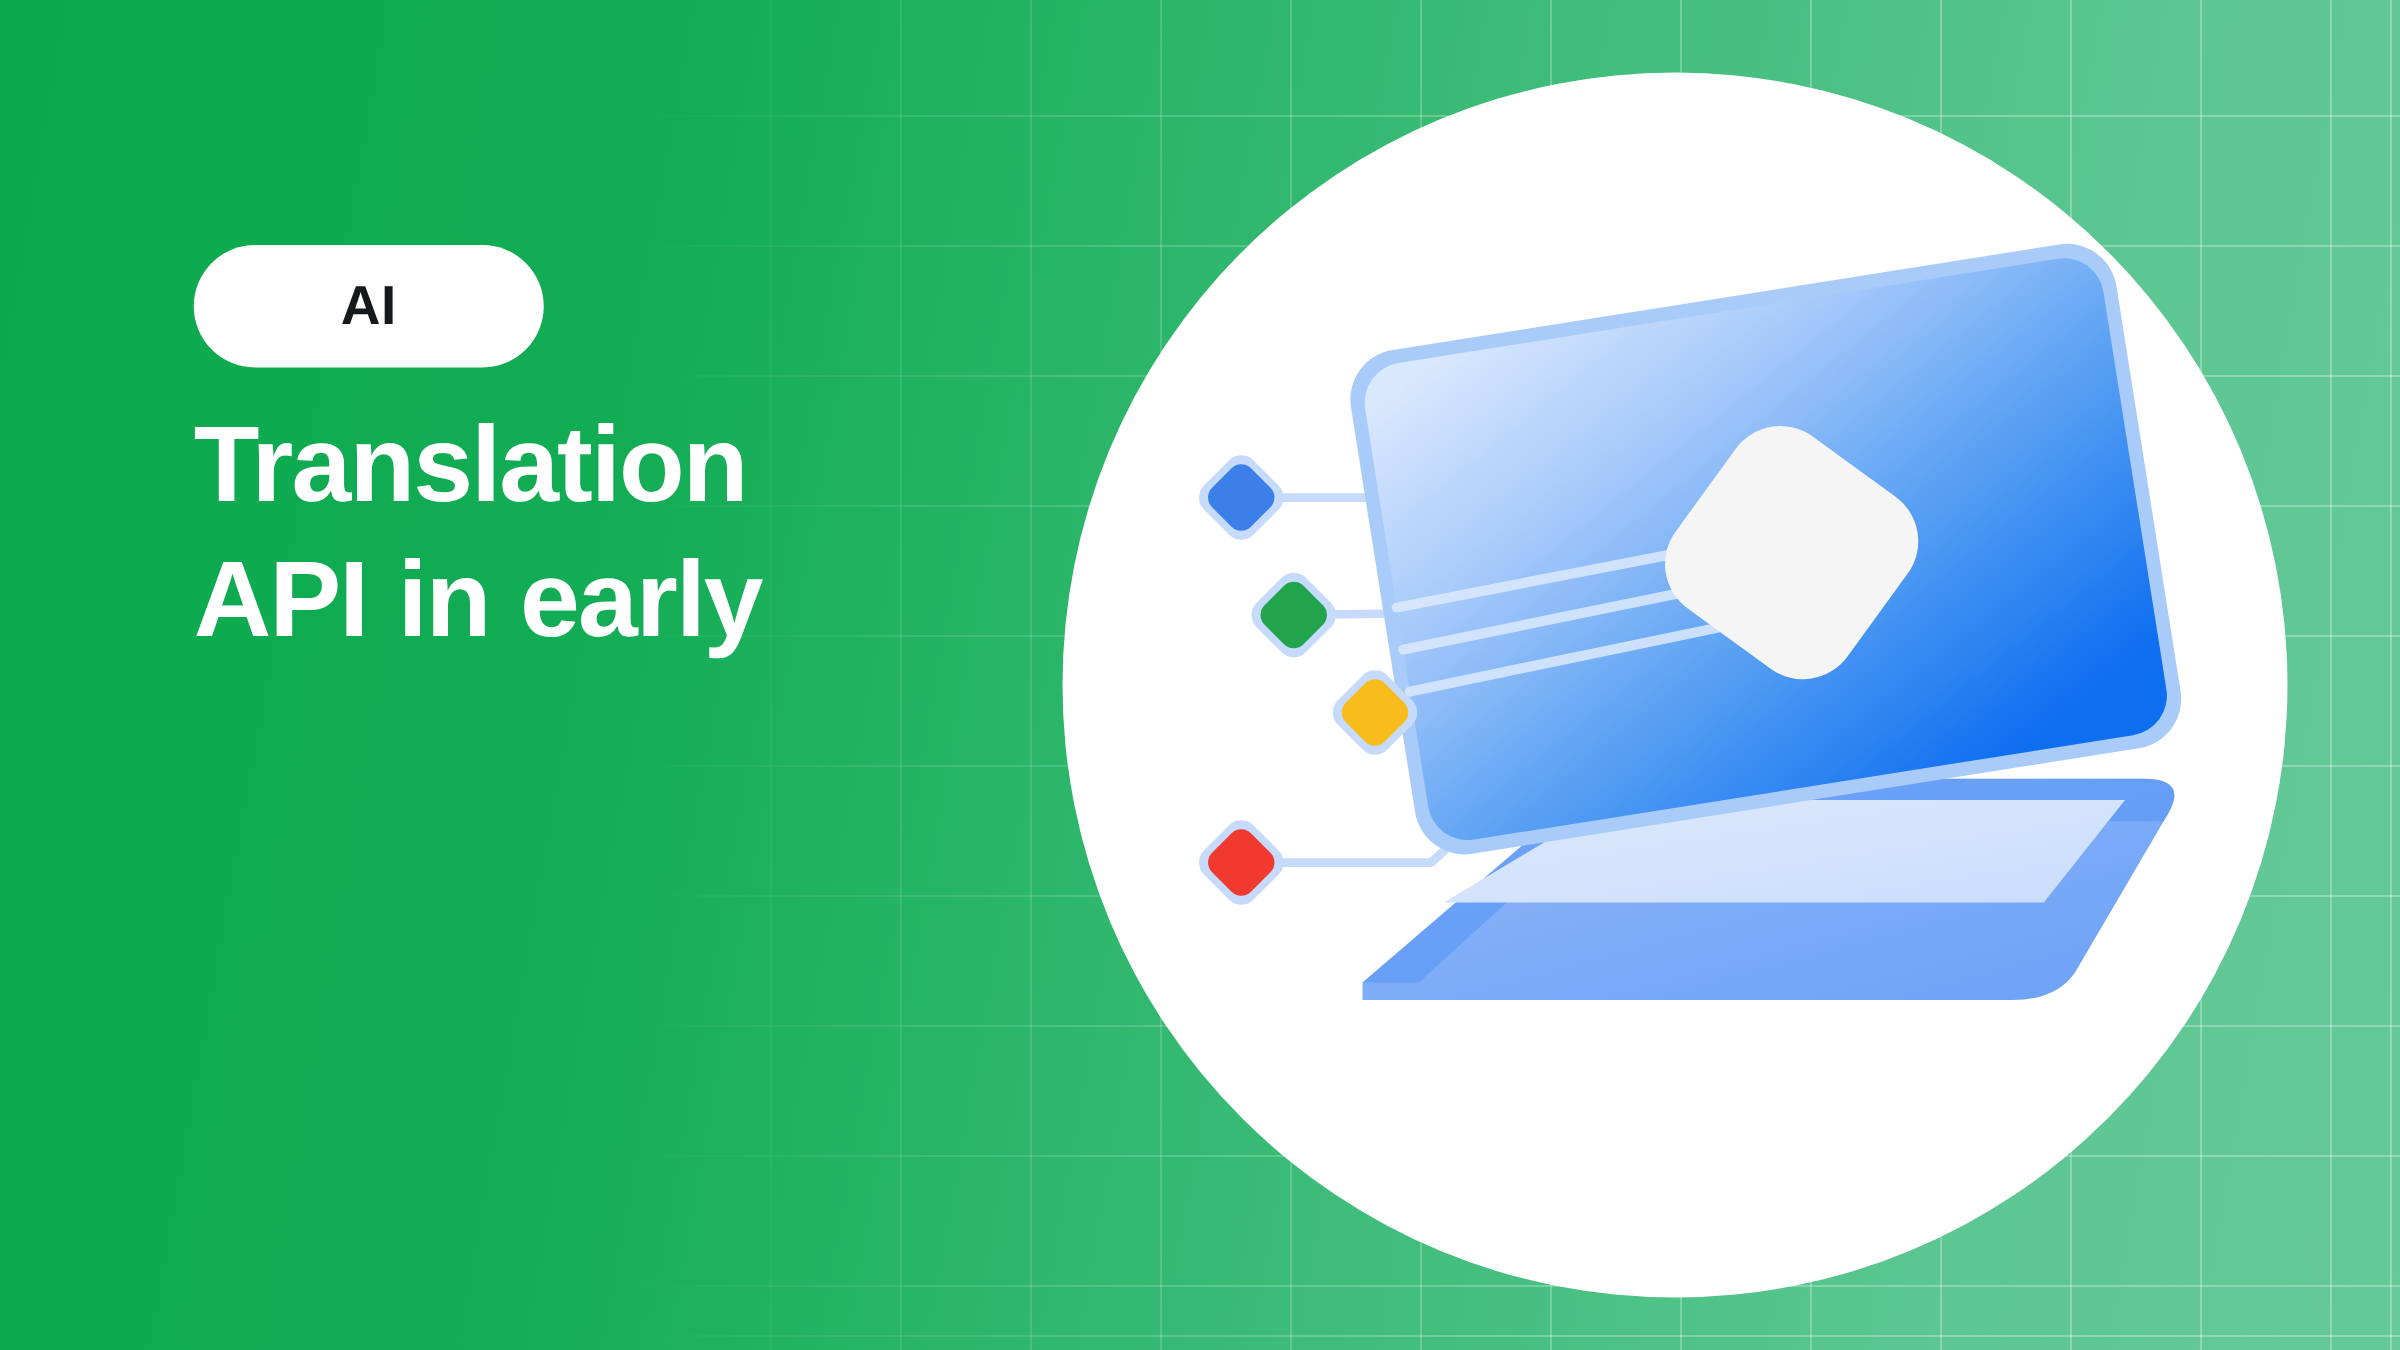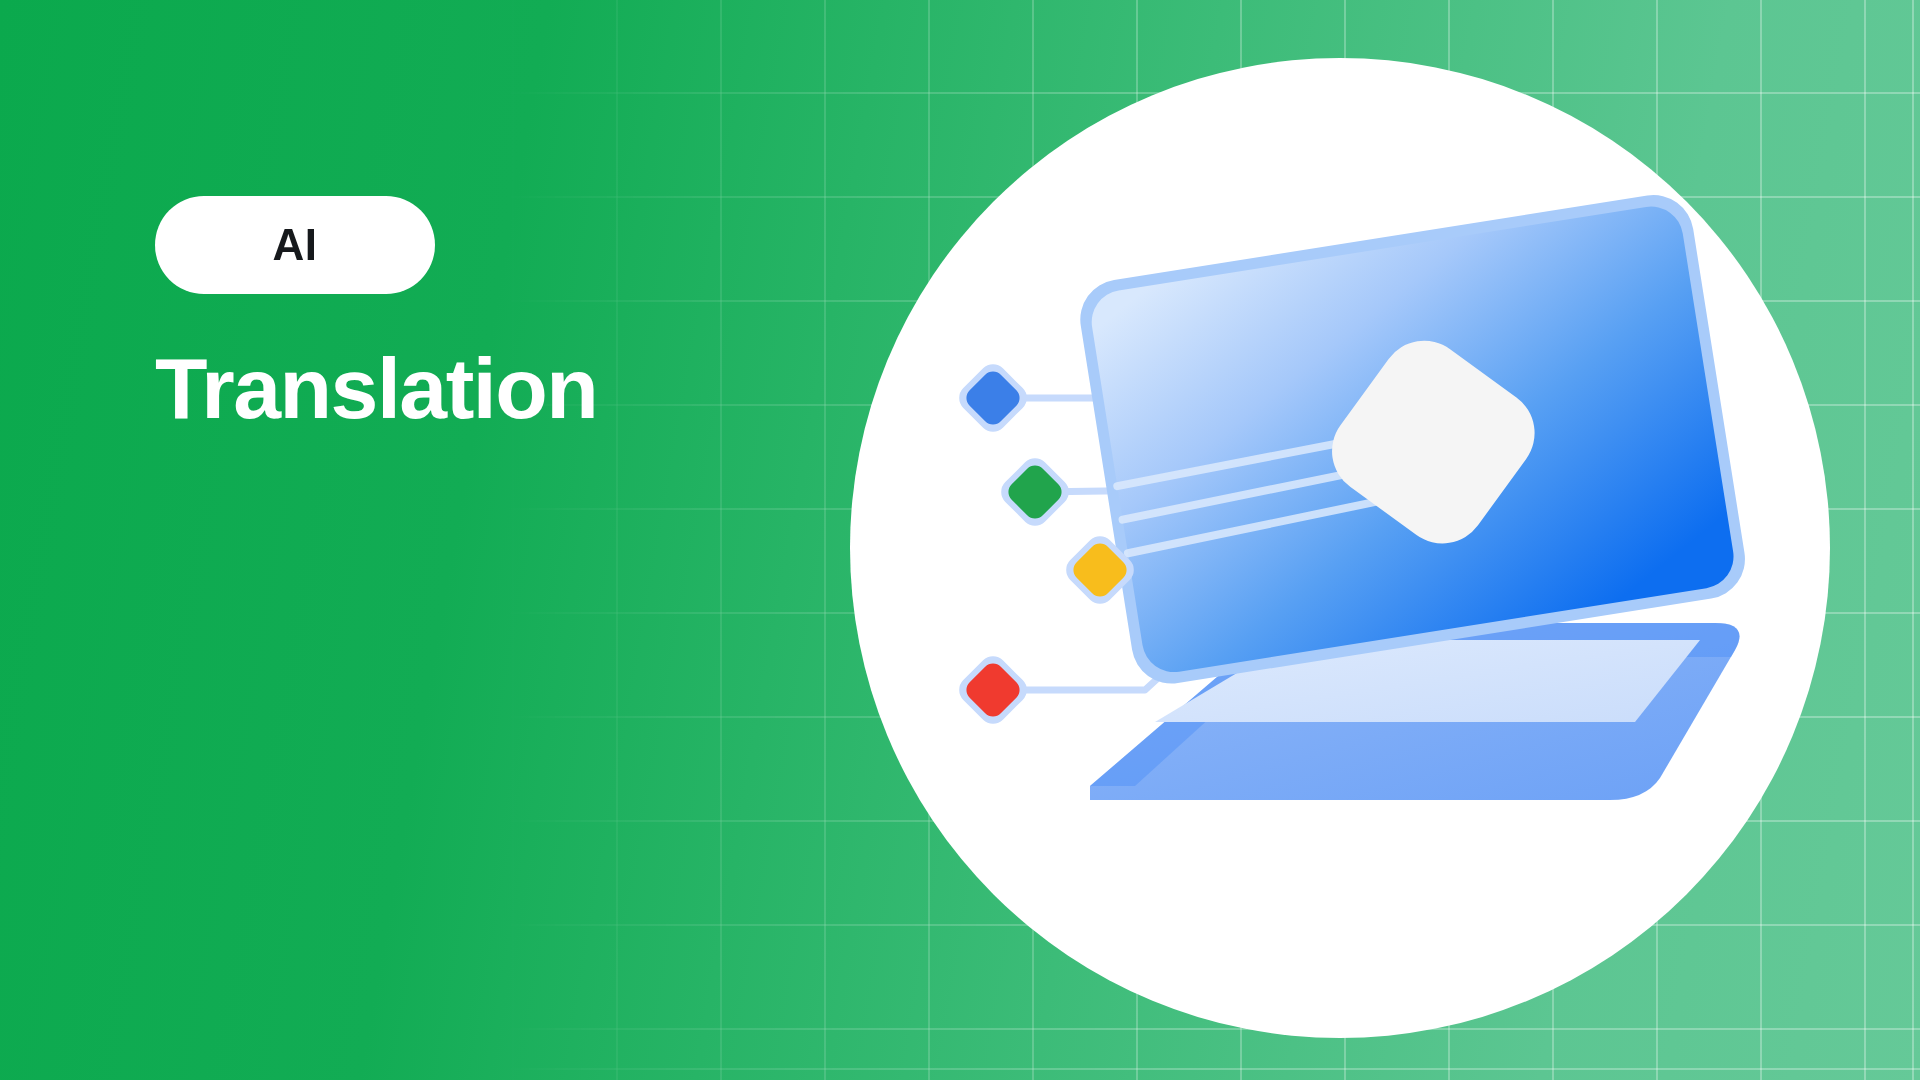--- a/index.html
+++ b/index.html
@@ -29,21 +29,21 @@
     position:absolute;left:155px;top:196px;width:620px;
   }
   .badge{
     display:inline-flex;align-items:center;justify-content:center;
     min-width:280px;height:98px;border-radius:49px;
     background:#FFFFFF;color:#16191C;
     font-size:44px;font-weight:700;letter-spacing:.5px;
     padding:0 40px;box-sizing:border-box;
   }
   .headline{
-    margin-top:40px;
+    margin-top:24px;
     color:#FFFFFF;
     font-size:86px;line-height:1.26;font-weight:700;
     letter-spacing:-1.5px;
     max-width:560px;
     word-spacing:2px;
   }
   
   .illus{position:absolute;left:845px;top:50px;width:1000px;height:1000px;}
   .illus svg{display:block;width:100%;height:100%;overflow:visible;}
 </style>
@@ -51,20 +51,21 @@
 <body>
 
 <div class="canvas">
 
   <div class="grid"></div>
 
   <div class="text-col">
     <div class="badge">AI</div>
     <div class="headline">
       <div>Translation</div>
+      <div>API in early</div>
     </div>
   </div>
 
   <div class="illus">
     <svg viewBox="0 0 1000 1000" xmlns="http://www.w3.org/2000/svg">
       <defs>
         <linearGradient id="screenGrad" x1="0.05" y1="0.05" x2="0.85" y2="0.95">
           <stop offset="0%" stop-color="#D8E8FD"></stop>
           <stop offset="30%" stop-color="#A5C8FA"></stop>
           <stop offset="62%" stop-color="#58A0F3"></stop>

